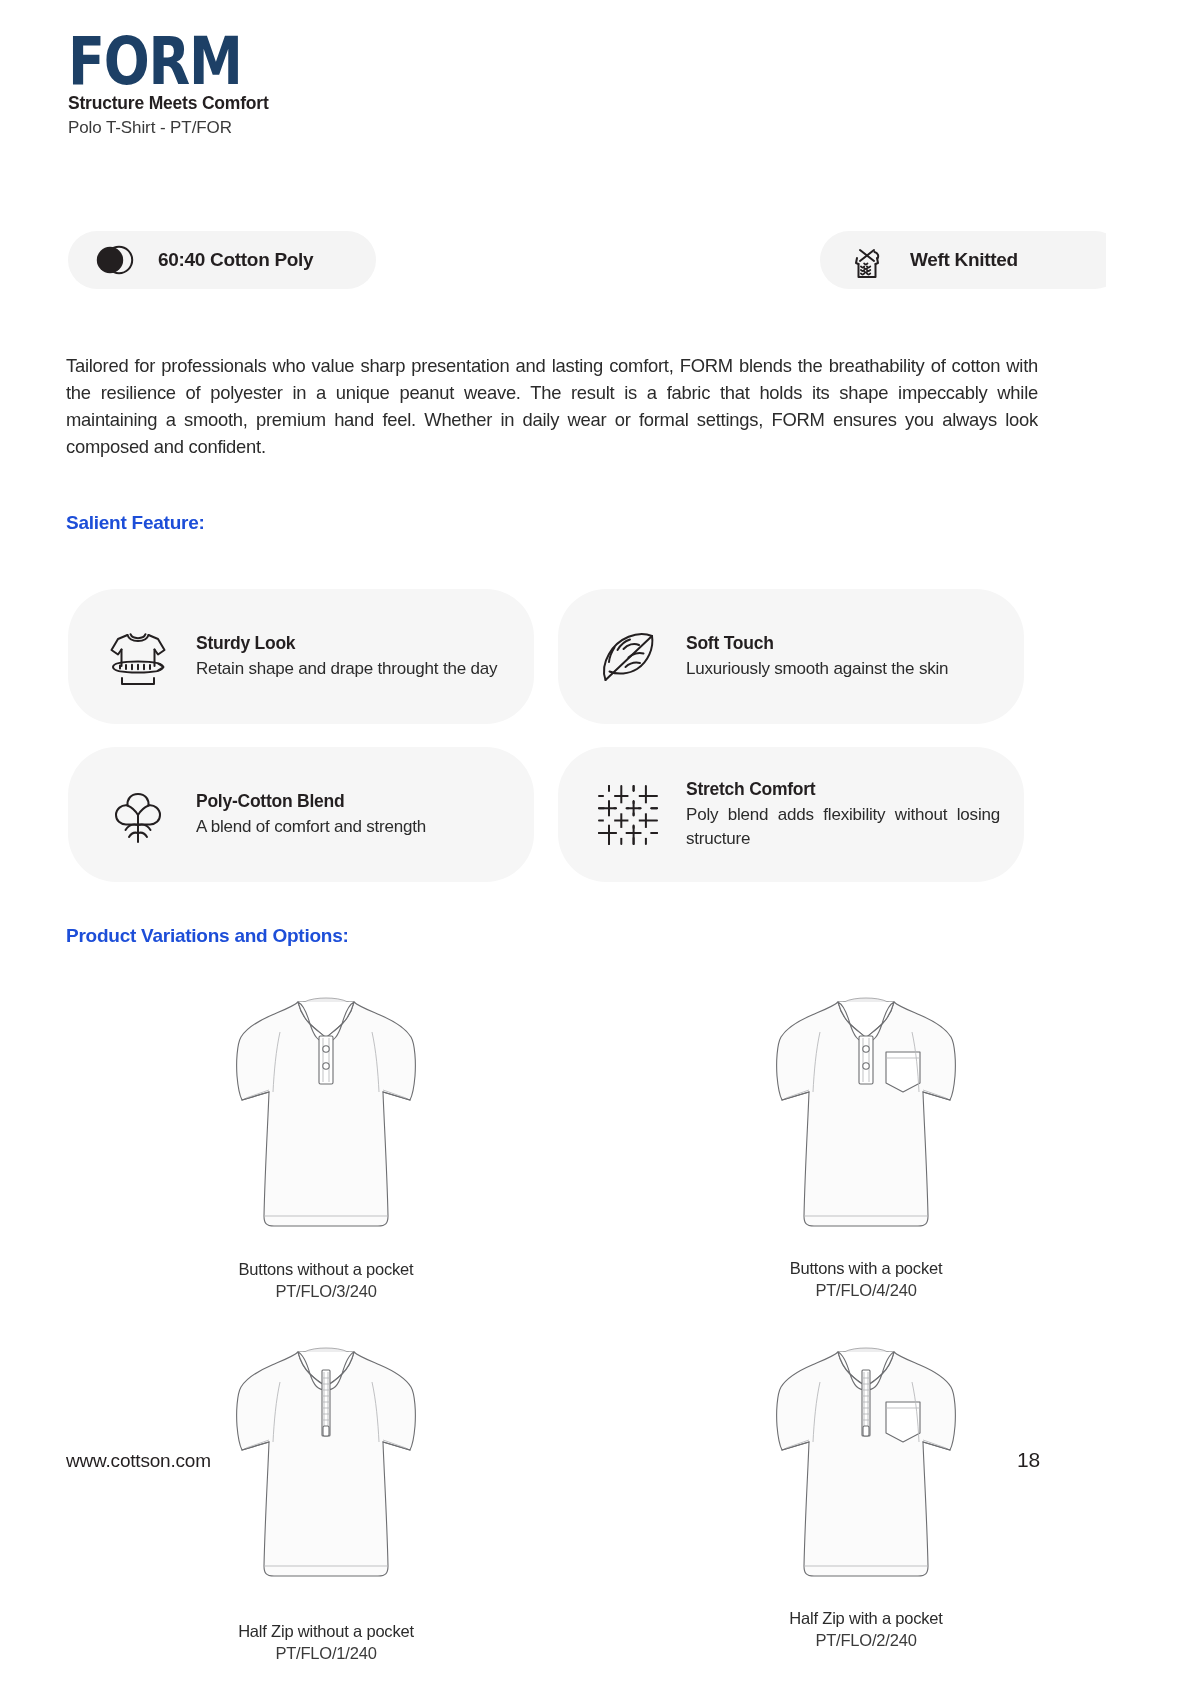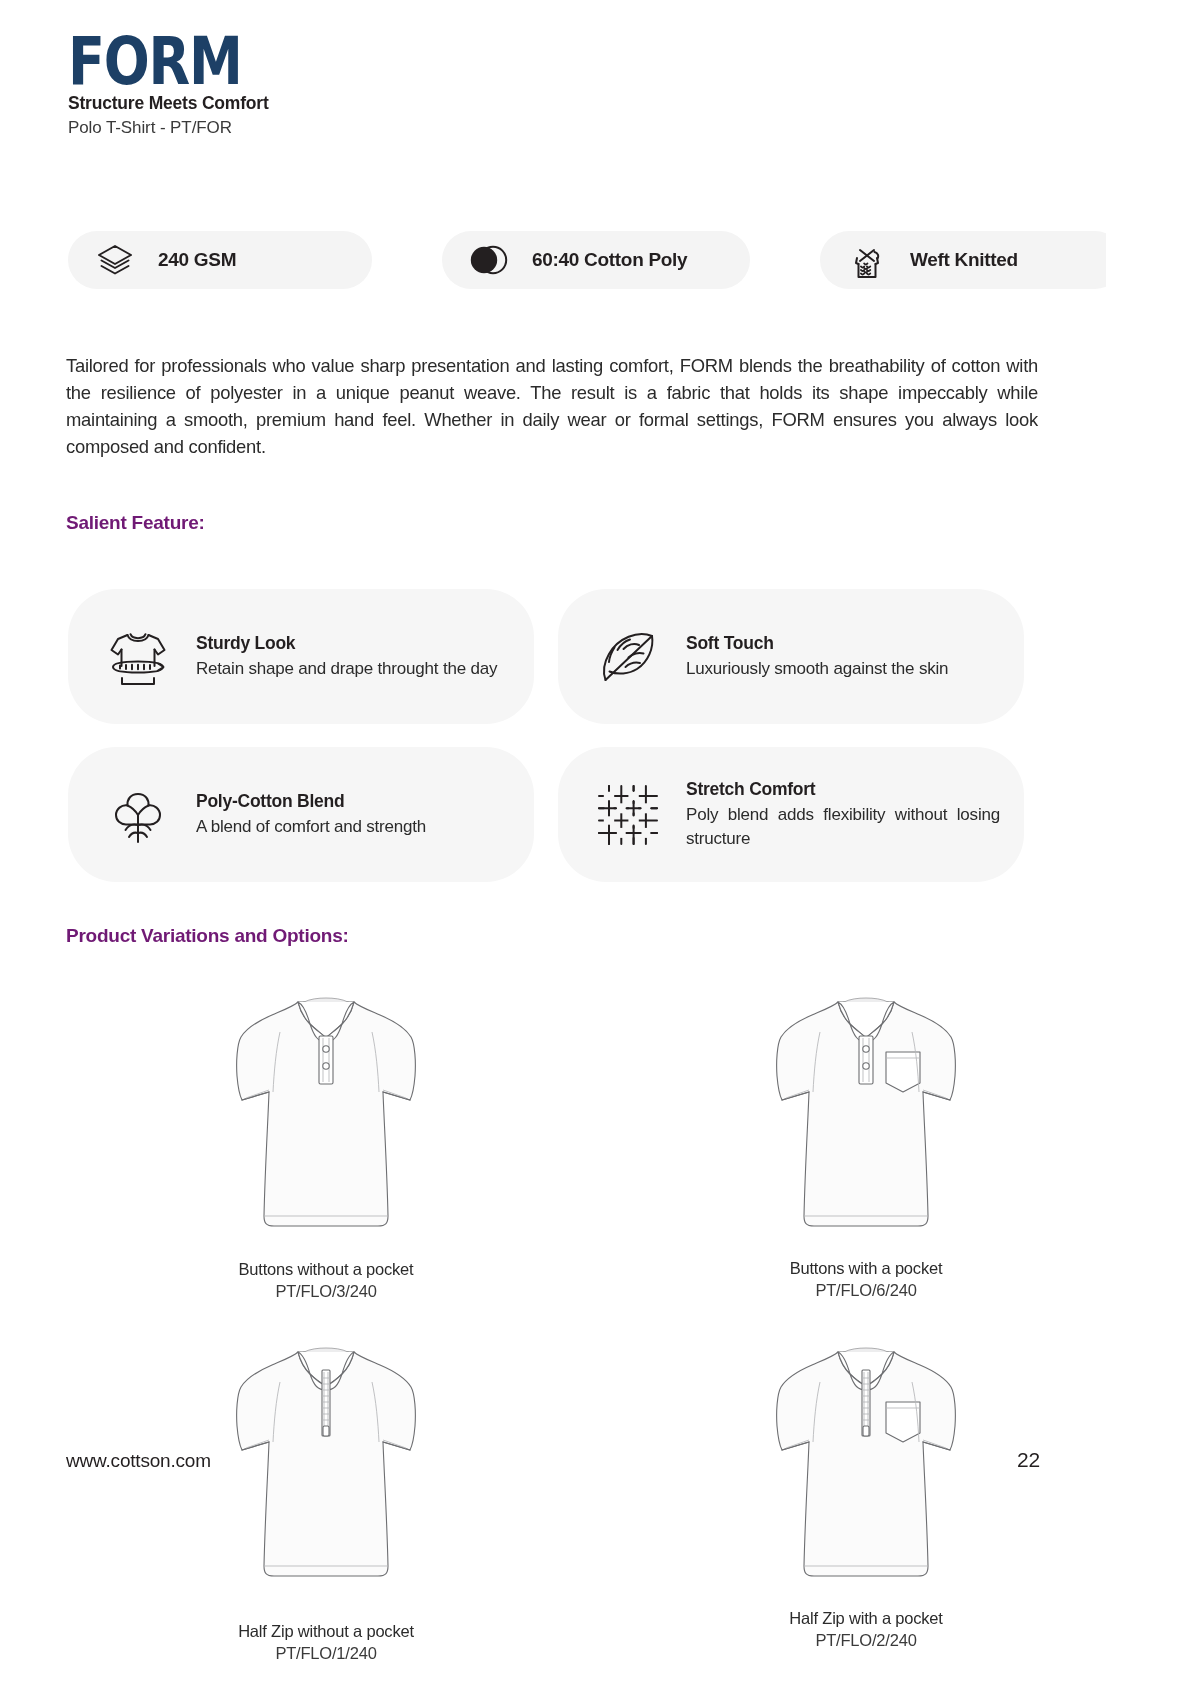--- a/index.html
+++ b/index.html
@@ -93,21 +93,21 @@
     color: #2b2b2b;
     letter-spacing: -0.25px;
   }
 
   
   .section-heading {
     position: absolute;
     font-size: 19px;
     font-weight: 700;
     letter-spacing: -0.25px;
-    color: #701a75;
+    color: #1d4ed8;
   }
   #h-salient { left: 66px; top: 512px; }
   #h-variations { left: 66px; top: 925px; }
 
   
   .feature-grid {
     position: absolute;
     left: 68px;
     top: 589px;
     width: 1056px;
@@ -205,30 +205,20 @@
 <div class="page">
 
   <div class="header">
     <div class="brand-logo">FORM</div>
     <div class="tagline">Structure Meets Comfort</div>
     <div class="subtitle">Polo T-Shirt - PT/FOR</div>
   </div>
 
   <div class="spec-row">
 
-    <div class="spec-pill w1">
-      <span class="spec-icon">
-        <svg width="40" height="40" viewBox="0 0 40 40">
-          <path class="sk" d="M20 6 L36 15 L20 24 L4 15 Z"></path>
-          <path class="sk" d="M6.5 20.5 L20 28 L33.5 20.5"></path>
-          <path class="sk" d="M6.5 26 L20 33.5 L33.5 26"></path>
-        </svg>
-      </span>
-      <span class="spec-label">240 GSM</span>
-    </div>
 
     <div class="spec-pill w2">
       <span class="spec-icon">
         <svg width="42" height="34" viewBox="0 0 42 34">
           <circle cx="25" cy="17" r="13.2" class="sk" stroke-width="2.2"></circle>
           <circle cx="16" cy="17" r="13.2" class="skf"></circle>
         </svg>
       </span>
       <span class="spec-label">60:40 Cotton Poly</span>
     </div>
@@ -409,21 +399,21 @@
           <path class="tee-light" d="M126 78 L160 78"></path>
           <path class="tee" d="M22 120 L49 112"></path>
           <path class="tee" d="M190 120 L163 112"></path>
           <path class="tee-light" d="M26 118 L49 110 M186 118 L163 110"></path>
           <path class="tee-light" d="M60 52 C56 70 54 92 53 112"></path>
           <path class="tee-light" d="M152 52 C156 70 158 92 159 112"></path>
           <path class="tee-light" d="M44 236 L168 236"></path>
         </svg>
       </div>
       <div class="variant-caption">Buttons with a pocket</div>
-      <div class="variant-code">PT/FLO/6/240</div>
+      <div class="variant-code">PT/FLO/4/240</div>
     </div>
 
     <div class="variant v3">
       <div class="variant-img">
         <svg viewBox="0 0 212 268">
           <path class="tee-fill" d="M78 22 C74 26 66 29 52 35 C38 41 26 49 21 57 C17 64 16 82 17 96 C18 108 20 116 22 120
                                     L49 112 C48 140 45 190 44 236 C44 243 46 246 54 246 L158 246 C166 246 168 243 168 236
                                     C167 190 164 140 163 112 L190 120 C192 116 194 108 195 96 C196 82 195 64 191 57
                                     C186 49 174 41 160 35 C146 29 138 26 134 22 Z"></path>
           <path class="tee-shade" d="M84 22 C86 36 100 46 106 46 C112 46 126 36 128 22 C122 19 114 18 106 18 C98 18 90 19 84 22 Z"></path>
@@ -474,16 +464,16 @@
         </svg>
       </div>
       <div class="variant-caption">Half Zip with a pocket</div>
       <div class="variant-code">PT/FLO/2/240</div>
     </div>
 
   </div>
 
   <div class="footer">
     <span class="footer-url">www.cottson.com</span>
-    <span class="footer-page">22</span>
+    <span class="footer-page">18</span>
   </div>
 
 </div>
 
 </body></html>

